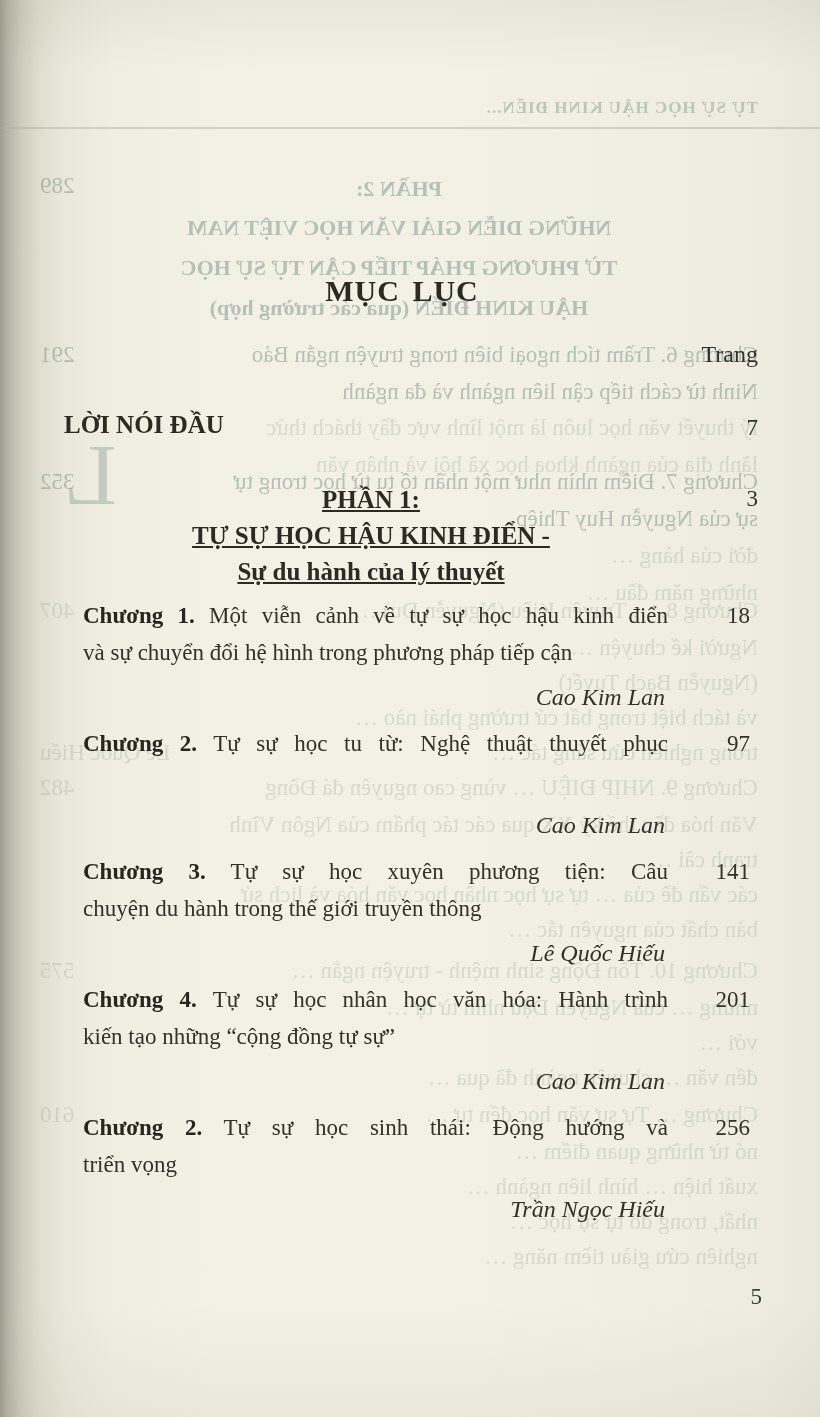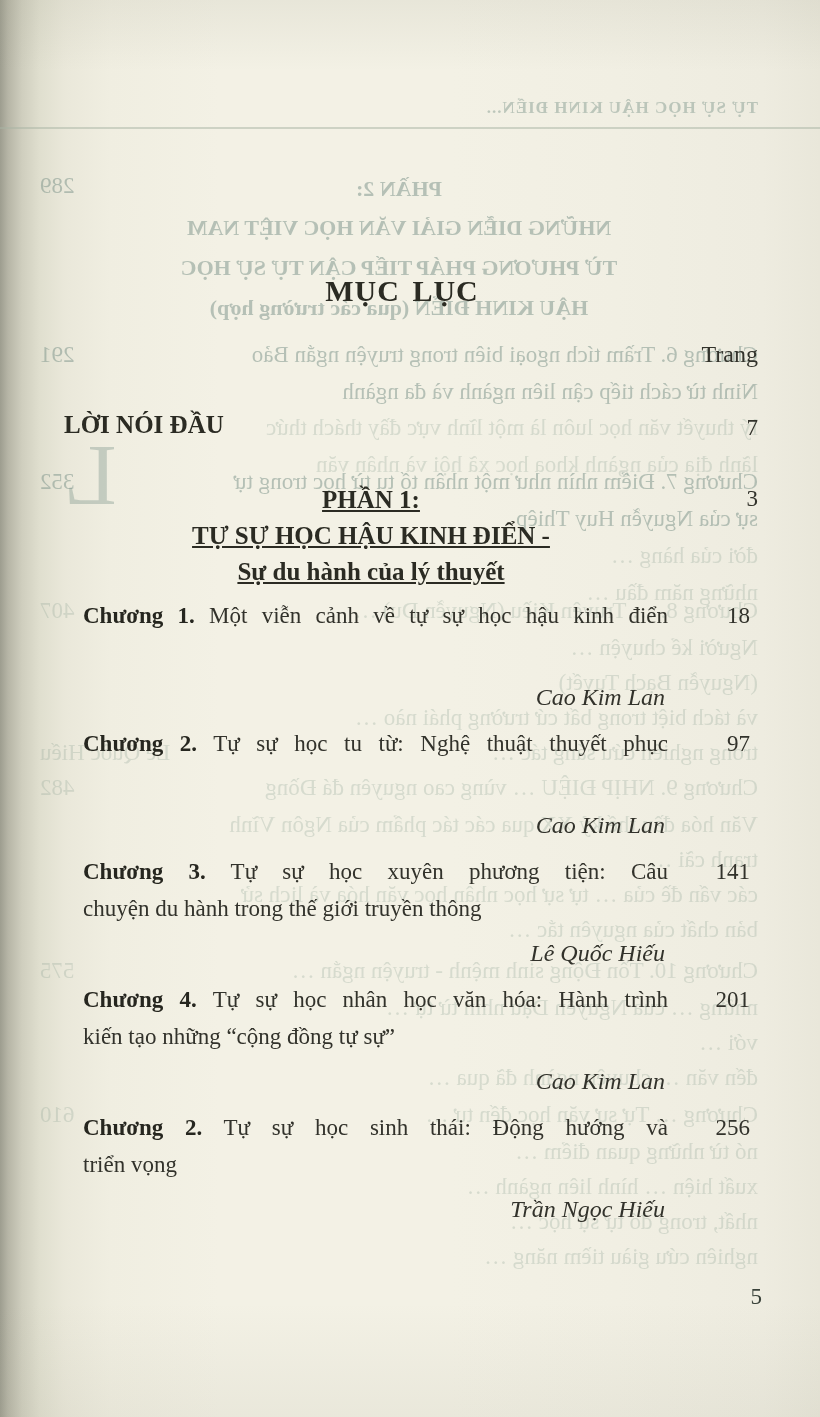--- a/index.html
+++ b/index.html
@@ -194,20 +194,21 @@
 
     <div class="abs part-block">
       <div class="pl">PHẦN 1:</div>
       <div class="pl">TỰ SỰ HỌC HẬU KINH ĐIỂN -</div>
       <div class="pl">Sự du hành của lý thuyết</div>
     </div>
     <div class="abs pnum" style="top:486px">3</div>
 
     <div class="abs ch" style="top:601px">
       <div class="l1"><b>Chương 1.</b> <span>Một viễn cảnh về tự sự học hậu kinh điển</span></div>
+      <div class="l2">và sự chuyển đổi hệ hình trong phương pháp tiếp cận</div>
       <div class="author">Cao Kim Lan</div>
       <div class="cnum">18</div>
     </div>
 
     <div class="abs ch" style="top:729px">
       <div class="l1"><b>Chương 2.</b> <span>Tự sự học tu từ: Nghệ thuật thuyết phục</span></div>
       <div class="author">Cao Kim Lan</div>
       <div class="cnum">97</div>
     </div>
 

